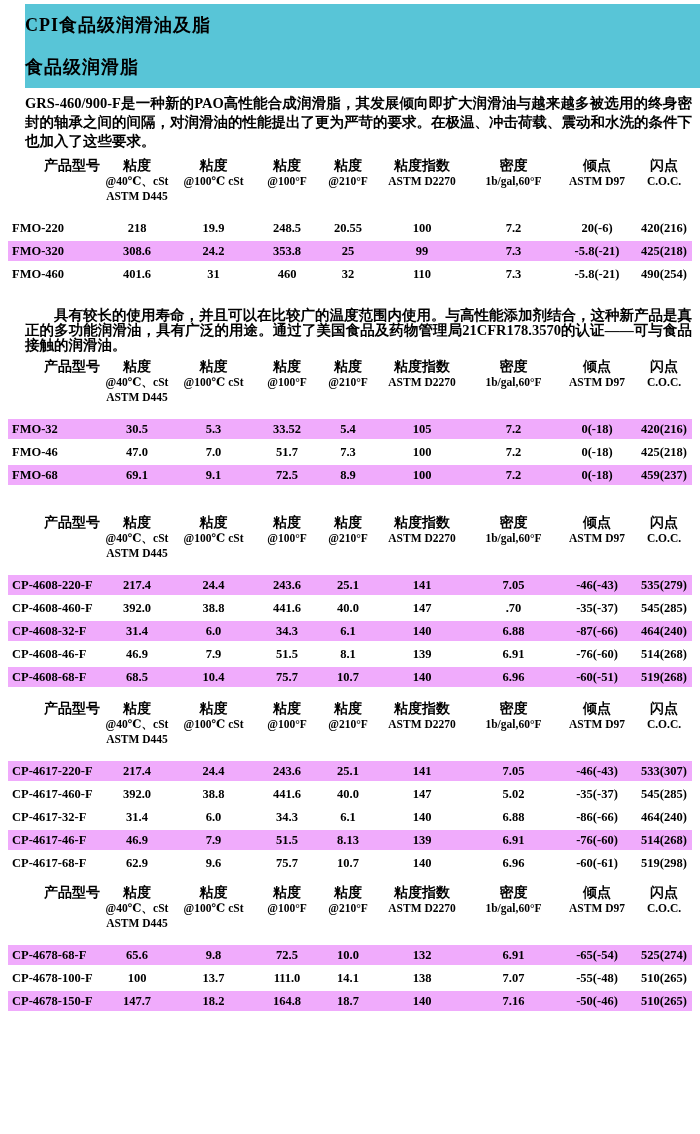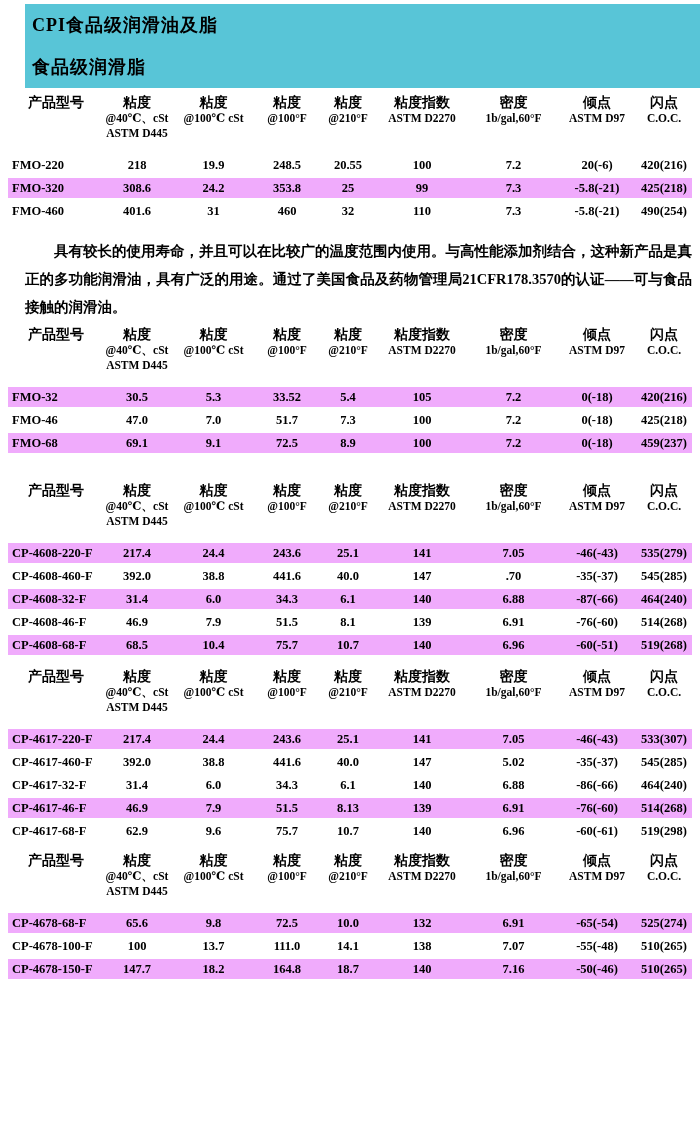--- a/index.html
+++ b/index.html
@@ -7,51 +7,50 @@
   body {
     width:700px; height:1134px; overflow:hidden;
     font-family:"Liberation Serif","DejaVu Serif",serif;
     color:#000; font-weight:bold;
   }
   .page { width:700px; height:1134px; background:#fff; }
 
   .section-bar {
     margin-left:25px; margin-right:0; height:42px;
     background:#58c5d7; display:flex; align-items:center;
-    padding-left:7px;
   }
   .section-bar .bar-title {
     font-size:18px; font-weight:bold; letter-spacing:1px; line-height:25px;
   }
   .bar1 { margin-top:4px; }
   .bar2 { }
 
   .para {
     margin:5px 8px 0 25px;
     font-size:14.5px; line-height:20.5px; font-weight:bold;
     text-align:justify;
   }
   .para-grs { line-height:19px; margin-top:6px; }
-  .para-mid { margin-top:16px; text-indent:2em; line-height:28px; }
+  .para-mid { margin-top:24px; text-indent:2em; line-height:15px; }
 
   .ptable { margin:0 8px 0 8px; }
   .t1 { margin-top:7px; }
   .t2 { margin-top:6px; }
   .t3 { margin-top:30px; }
   .t4 { margin-top:14px; }
   .t5 { margin-top:12px; }
 
   .grid-row {
     display:grid;
     grid-template-columns:92px 74px 79px 68px 54px 94px 89px 78px 56px;
     width:684px;
   }
   .thead-row { margin-bottom:6px; }
   .th { text-align:center; }
-  .th.col0 { text-align:center; padding-left:4px; }
+  .th.col0 { text-align:right; padding-left:4px; }
   .th-main { font-size:14px; line-height:16px; font-weight:bold; }
   .th-sub  { font-size:11.5px; line-height:15px; font-weight:bold; }
   .gap8 { height:8px; }
 
   .trow {
     height:20px; line-height:20px; margin-bottom:3px;
   }
   .trow.tight { margin-bottom:0px; height:19px; line-height:19px; }
   .trow.hl { background:#f0abfc; }
   .td { font-size:12.5px; text-align:center; white-space:nowrap; overflow:hidden; }
@@ -64,20 +63,21 @@
 
   <div class="section-bar bar1">
     <span class="bar-title">CPI食品级润滑油及脂</span>
   </div>
 
 
   <div class="section-bar bar2">
     <span class="bar-title">食品级润滑脂</span>
   </div>
 
+  <div class="para para-grs">GRS-460/900-F是一种新的PAO高性能合成润滑脂，其发展倾向即扩大润滑油与越来越多被选用的终身密封的轴承之间的间隔，对润滑油的性能提出了更为严苛的要求。在极温、冲击荷载、震动和水洗的条件下也加入了这些要求。</div>
 
   <div class="ptable t1">
       <div class="grid-row thead-row">
         <div class="th col0">
           <div class="th-main">产品型号</div>
         </div>
         <div class="th col1">
           <div class="th-main">粘度</div>
           <div class="th-sub">@40℃、cSt</div>
           <div class="th-sub">ASTM D445</div>

